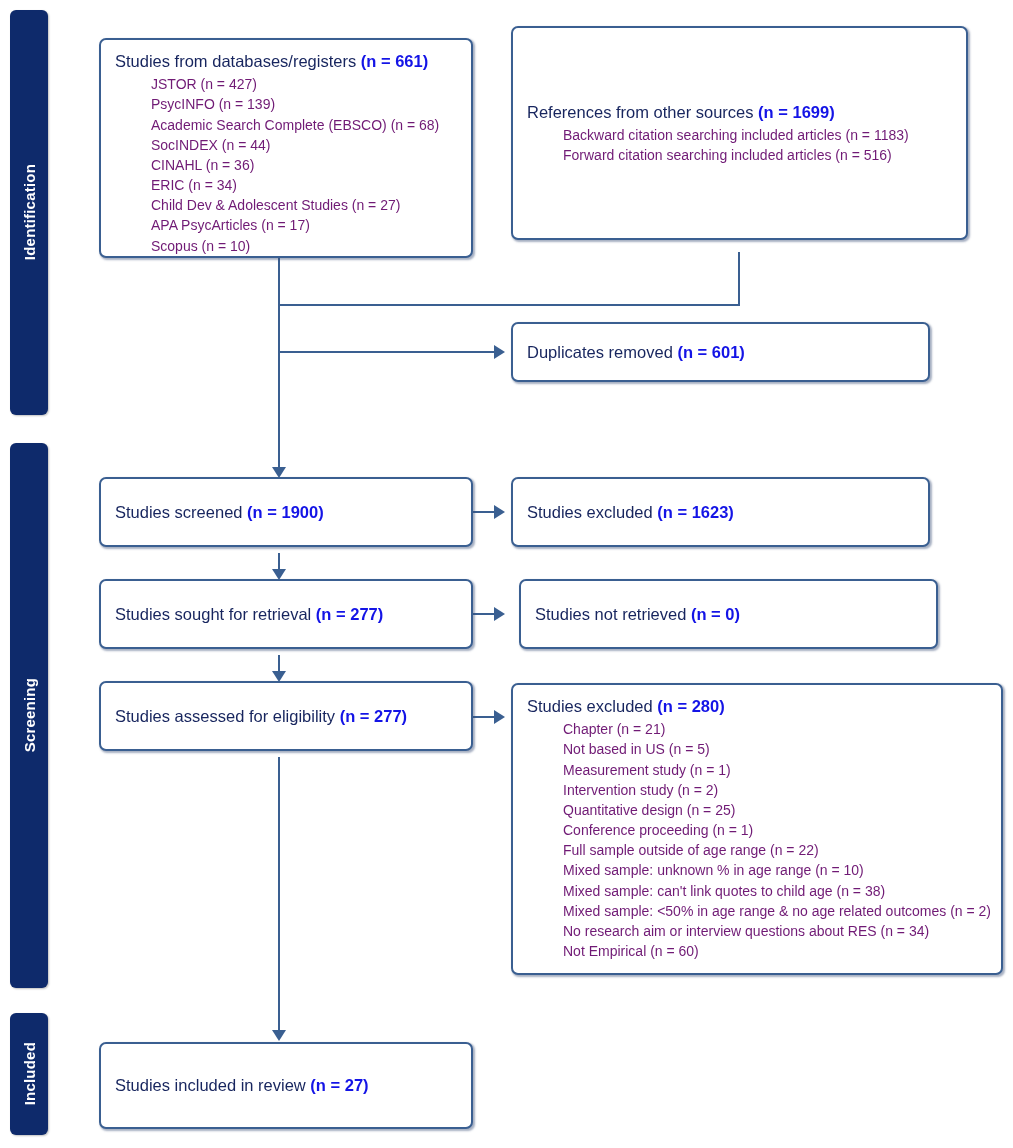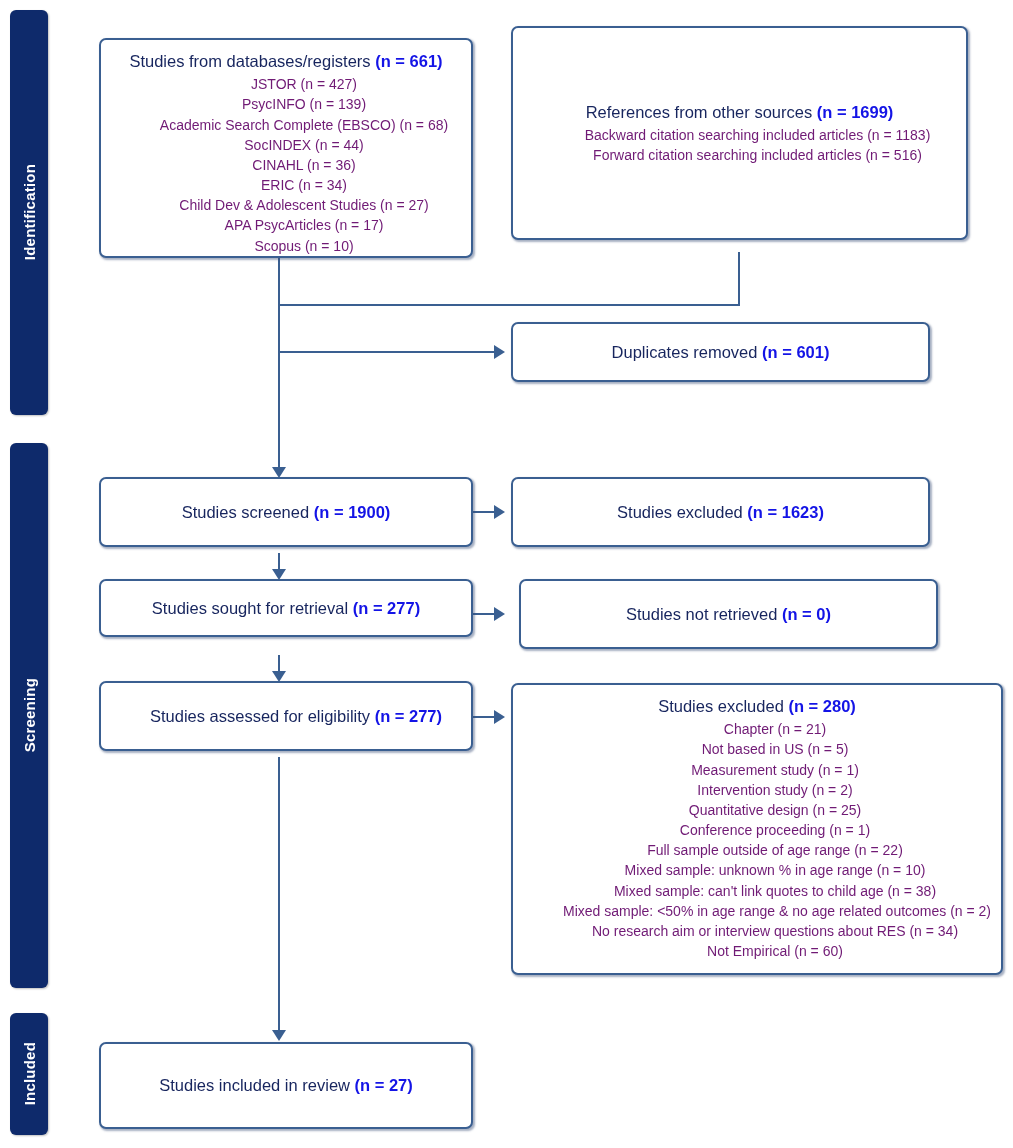--- a/index.html
+++ b/index.html
@@ -39,21 +39,20 @@
   .box{
     position:absolute;
     border:2px solid #3a5f91;
     border-radius:7px;
     background:#ffffff;
     box-sizing:border-box;
     box-shadow:1.5px 1.5px 2px rgba(60,80,120,.45);
     display:flex;
     flex-direction:column;
     justify-content:center;
-    text-align:center;
   }
   .box-inner{ padding:0 14px; }
 
   .ttl{
     color:#17255e;
     font-size:16.5px;
     line-height:1.35;
     white-space:nowrap;
   }
   .num{
@@ -194,37 +193,37 @@
   </div>
 
   <div class="box" style="left:511px;top:477px;width:419px;height:70px;">
     <div class="box-inner">
       <div class="ttl">
         <span>Studies excluded </span><span class="num">(n = 1623)</span>
       </div>
     </div>
   </div>
 
-  <div class="box" style="left:99px;top:579px;width:374px;height:58px;">
+  <div class="box" style="left:99px;top:579px;width:374px;height:70px;">
     <div class="box-inner">
       <div class="ttl">
         <span>Studies sought for retrieval </span><span class="num">(n = 277)</span>
       </div>
     </div>
   </div>
 
   <div class="box" style="left:511px;top:579px;width:419px;height:70px;margin-left:8px;">
     <div class="box-inner">
       <div class="ttl">
         <span>Studies not retrieved </span><span class="num">(n = 0)</span>
       </div>
     </div>
   </div>
 
-  <div class="box" style="left:99px;top:681px;width:374px;height:70px;padding-left:20px;">
+  <div class="box" style="left:99px;top:681px;width:374px;height:70px;">
     <div class="box-inner">
       <div class="ttl">
         <span>Studies assessed for eligibility </span><span class="num">(n = 277)</span>
       </div>
     </div>
   </div>
 
   <div class="box top-align" style="left:511px;top:683px;width:492px;height:292px;">
     <div class="box-inner">
       <div class="ttl">

